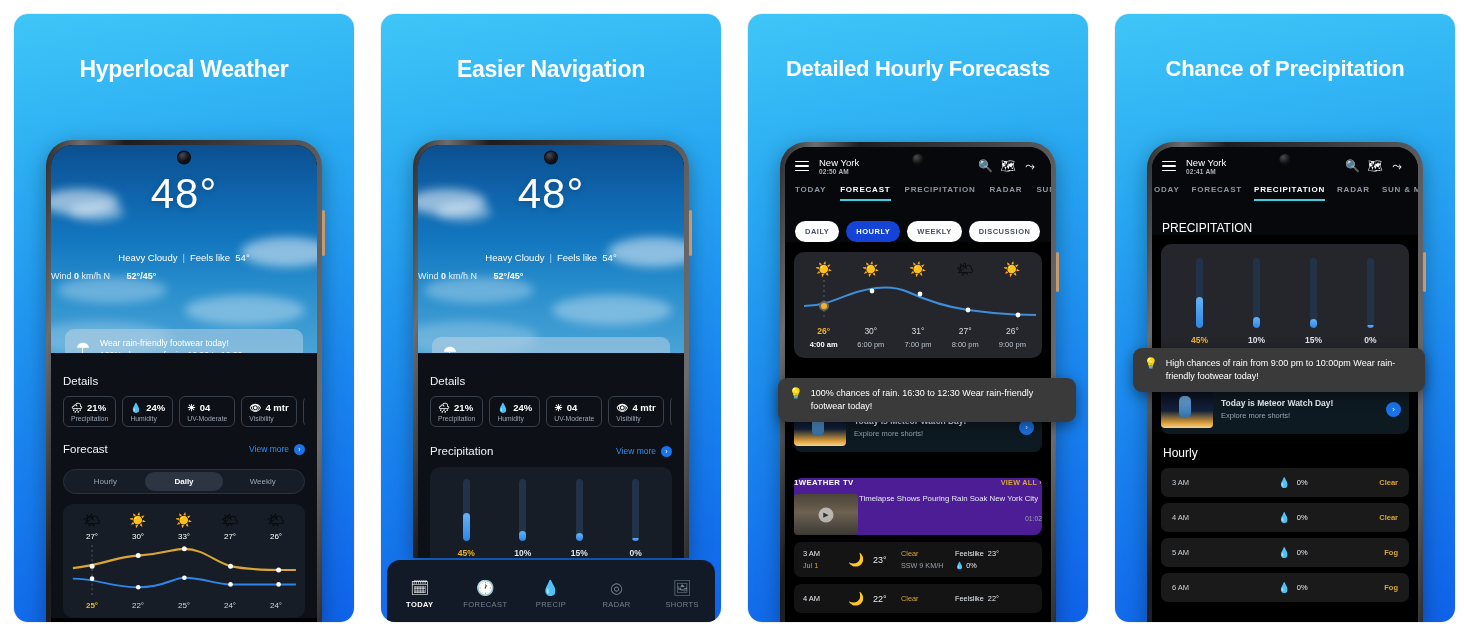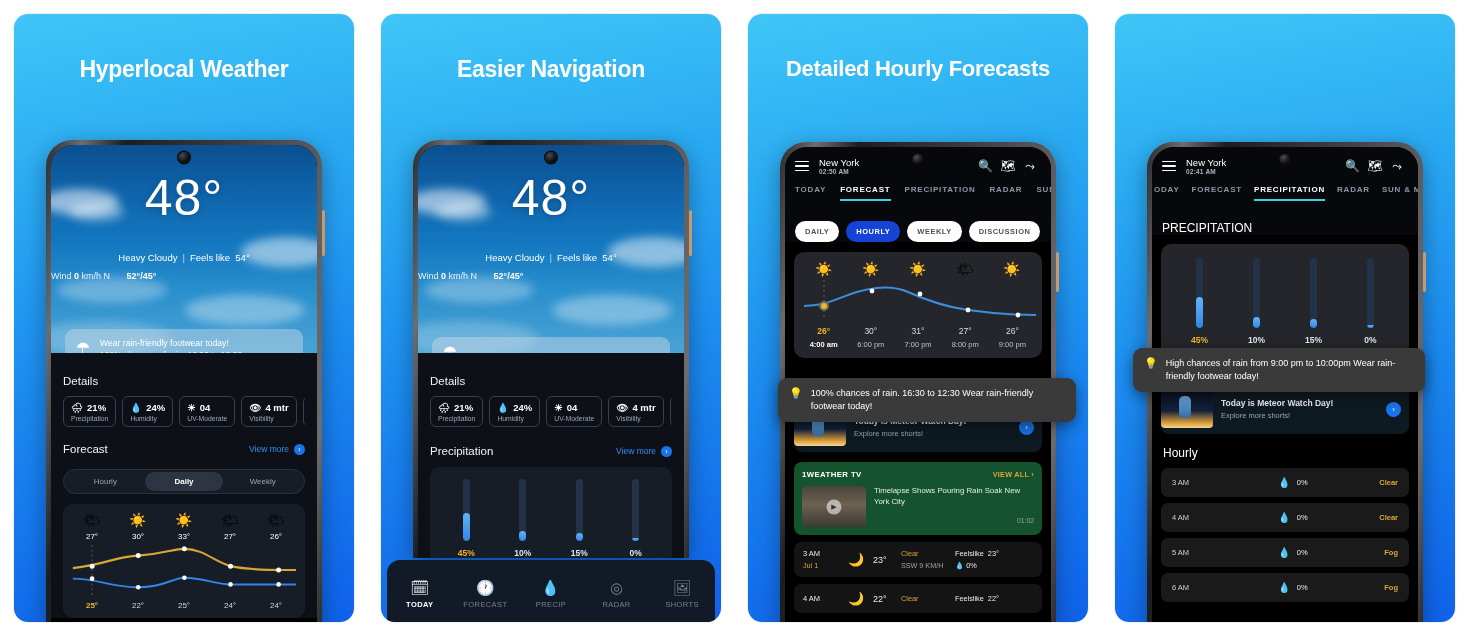--- a/index.html
+++ b/index.html
@@ -57,21 +57,21 @@
   }
   .cloud{ position:absolute; background:rgba(255,255,255,.55); border-radius:50%; filter:blur(5px); }
   .cloud.c1{ left:-10px; top:44px; width:78px; height:26px;}
   .cloud.c2{ left:18px; top:58px; width:55px; height:18px; background:rgba(255,255,255,.42);}
   .cloud.c3{ right:-16px; top:92px; width:92px; height:30px; background:rgba(255,255,255,.5);}
   .cloud.c4{ left:6px; top:132px; width:110px; height:26px; background:rgba(255,255,255,.30);}
   .cloud.c5{ right:12px; top:150px; width:120px; height:30px; background:rgba(255,255,255,.35);}
   .cloud.c6{ left:-20px; top:176px; width:140px; height:34px; background:rgba(255,255,255,.22);}
 
   .big-temp{ position:absolute; top:28px; left:0; right:0; text-align:center;
-    color:#fff; font-size:50px; font-weight:300; line-height:1; letter-spacing:1px;
+    color:#fff; font-size:42px; font-weight:300; line-height:1; letter-spacing:1px;
     text-shadow:0 1px 6px rgba(0,0,0,.25);}
   .cond-line{ position:absolute; top:107px; left:0; right:0; text-align:center; color:#fff; font-size:9.5px;}
   .cond-line .b{font-weight:normal;}
   .cond-line .sep{opacity:.65; padding:0 5px;}
   .wind-line{ position:absolute; top:126px; left:0; right:0; text-align:left; color:#e8f1fb; font-size:9px;}
   .wind-line .b{font-weight:bold;color:#fff;}
   .wind-line .hl{font-weight:bold;color:#fff;padding-left:14px;}
 
   .alert-card{
     position:absolute; left:14px; right:14px; bottom:-16px;
@@ -172,25 +172,25 @@
   .meteor .thumb{ width:52px; height:38px; border-radius:4px; flex:0 0 52px;
     background:linear-gradient(180deg,#0a1020 0%,#12213c 55%,#e2a33a 88%,#f2d49a 100%); position:relative; overflow:hidden;}
   .meteor .thumb::after{content:"";position:absolute;left:18px;top:6px;width:12px;height:22px;border-radius:5px;
     background:linear-gradient(180deg,#6fa8dc,#2f6fa8);}
   .meteor .mt{ color:#e7ecf2; font-size:8.5px; font-weight:bold;}
   .meteor .ms{ color:#98a2ae; font-size:7.5px; margin-top:3px;}
   .meteor .arrow{ margin-left:auto; width:15px;height:15px;border-radius:50%;background:#1a73e8;color:#fff;
     font-size:8px; display:flex;align-items:center;justify-content:center;}
 
   
-  .tvcard{ margin:10px 9px 0; background:#14532d; border-radius:8px; padding:8px; }
+  .tvcard{ margin:26px 9px 0; background:#4c1d95; border-radius:8px; padding:0; }
   .tvhead{ display:flex; justify-content:space-between; align-items:center;}
   .tvhead .l{ color:#fff; font-size:7.8px; font-weight:bold; letter-spacing:.4px;}
   .tvhead .r{ color:#d9a634; font-size:7.2px; font-weight:bold; letter-spacing:.3px;}
-  .tvbody{ display:flex; gap:8px; margin-top:7px;}
+  .tvbody{ display:flex; gap:1px; margin-top:7px;}
   .tvthumb{ width:64px;height:41px;border-radius:4px;flex:0 0 64px; position:relative;
     background:linear-gradient(180deg,#4a4438,#6d6152 45%,#3b3a34 100%);}
   .tvthumb .play{position:absolute;left:50%;top:50%;transform:translate(-50%,-50%);
     width:15px;height:15px;border-radius:50%;background:rgba(255,255,255,.55);
     display:flex;align-items:center;justify-content:center;color:#333;font-size:7px;}
   .tvtitle{ color:#e6ebf1; font-size:7.8px; line-height:1.3;}
   .tvdur{ text-align:right; color:#98a2ae; font-size:6.8px; margin-top:10px;}
 
   
   .hrow{ margin:7px 9px 0; background:#141414; border-radius:7px; display:flex; align-items:center;
@@ -662,20 +662,21 @@
       </div>
     </div>
 
     <div class="tooltip" style="left:30px; right:12px; top:364px;">
       <span class="bulb">💡</span>
       <div class="tt">100% chances of rain. 16:30 to 12:30 Wear rain-friendly footwear today!</div>
     </div>
   </div>
 
   <div class="panel p4">
+    <div class="panel-title">Chance of Precipitation</div>
     <div class="phone hi">
       <div class="side-btn" style="top:110px;height:40px;"></div>
       <div class="screen">
         <div class="notch"></div>
         <div class="appbar">
           <div class="ham">
               <span></span>
               <span></span>
               <span></span>
             </div>

